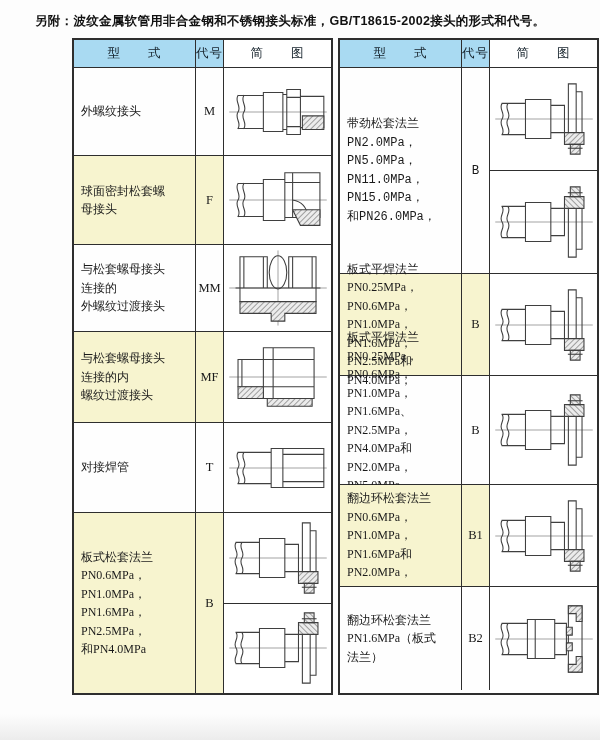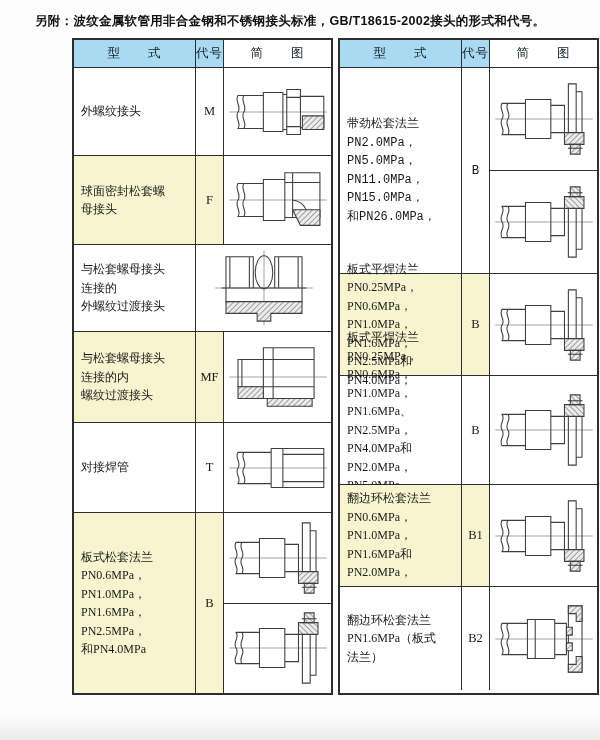--- a/index.html
+++ b/index.html
@@ -87,20 +87,23 @@
                   <path d="M36,23 H10 M36,57 H10 M36,23 V57 M10,23 c-4,6 4,11 0,17 c-4,6 4,11 0,17 M16,23 c-4,6 4,11 0,17 c-4,6 4,11 0,17 M36,19 h22 v42 h-22 z M58,12 h36 v46 h-36 z M58,22 h36 M66,12 v46 M66,40 q14,2 16,18"></path>
                   <path d="M66,50 L94,50 L94,66 L74,66 Z" fill="url(#hatchP)"></path>
                 </g>
               </svg>
             </div>
           </div>
         </div>
         <div class="row" style="height: 86px;">
           <div class="c1"><span>与松套螺母接头连接的
 外螺纹过渡接头</span></div>
+          <div class="c2">
+            <span>MM</span>
+          </div>
           <div class="c3">
             <div class="sub">
               <svg width="100" height="78" viewBox="0 0 102 80">
                 <line x1="1" y1="40" x2="101" y2="40" stroke="#8a8a8a" stroke-width="0.8"></line>
                 <g stroke="#3f3f3f" stroke-width="1.1" fill="none" stroke-linecap="square">
                   <line x1="51" y1="2" x2="51" y2="78" stroke="#8a8a8a" stroke-width="0.8"></line>
                   <path d="M12,8 h28 v32 h-28 z M16,8 v32 M36,8 v32 M62,8 h28 v32 h-28 z M66,8 v32 M86,8 v32 M8,40 h86 M12,40 v14 M90,40 v14 M12,54 h78"></path>
                   <ellipse cx="51" cy="24" rx="9" ry="17"></ellipse>
                   <path d="M12,54 h78 v12 h-32 v8 h-14 v-8 h-32 z" fill="url(#hatchP)"></path>
                 </g>

